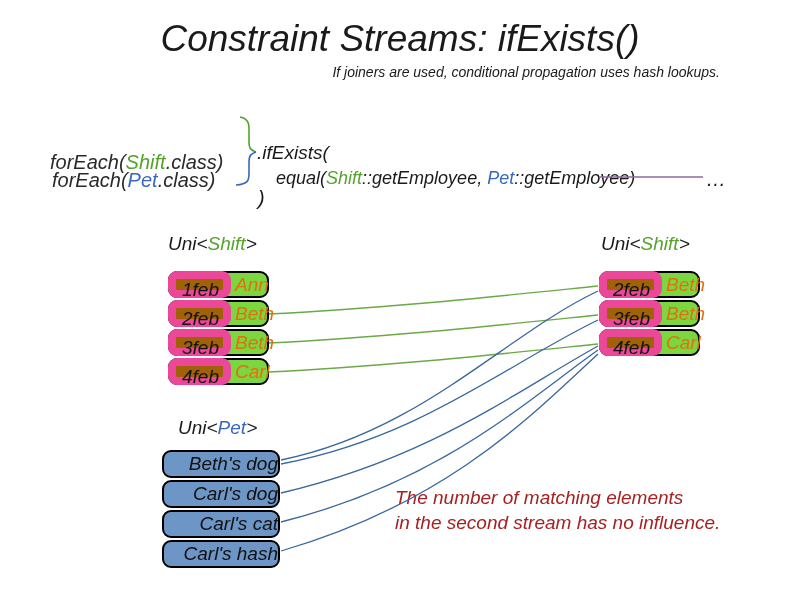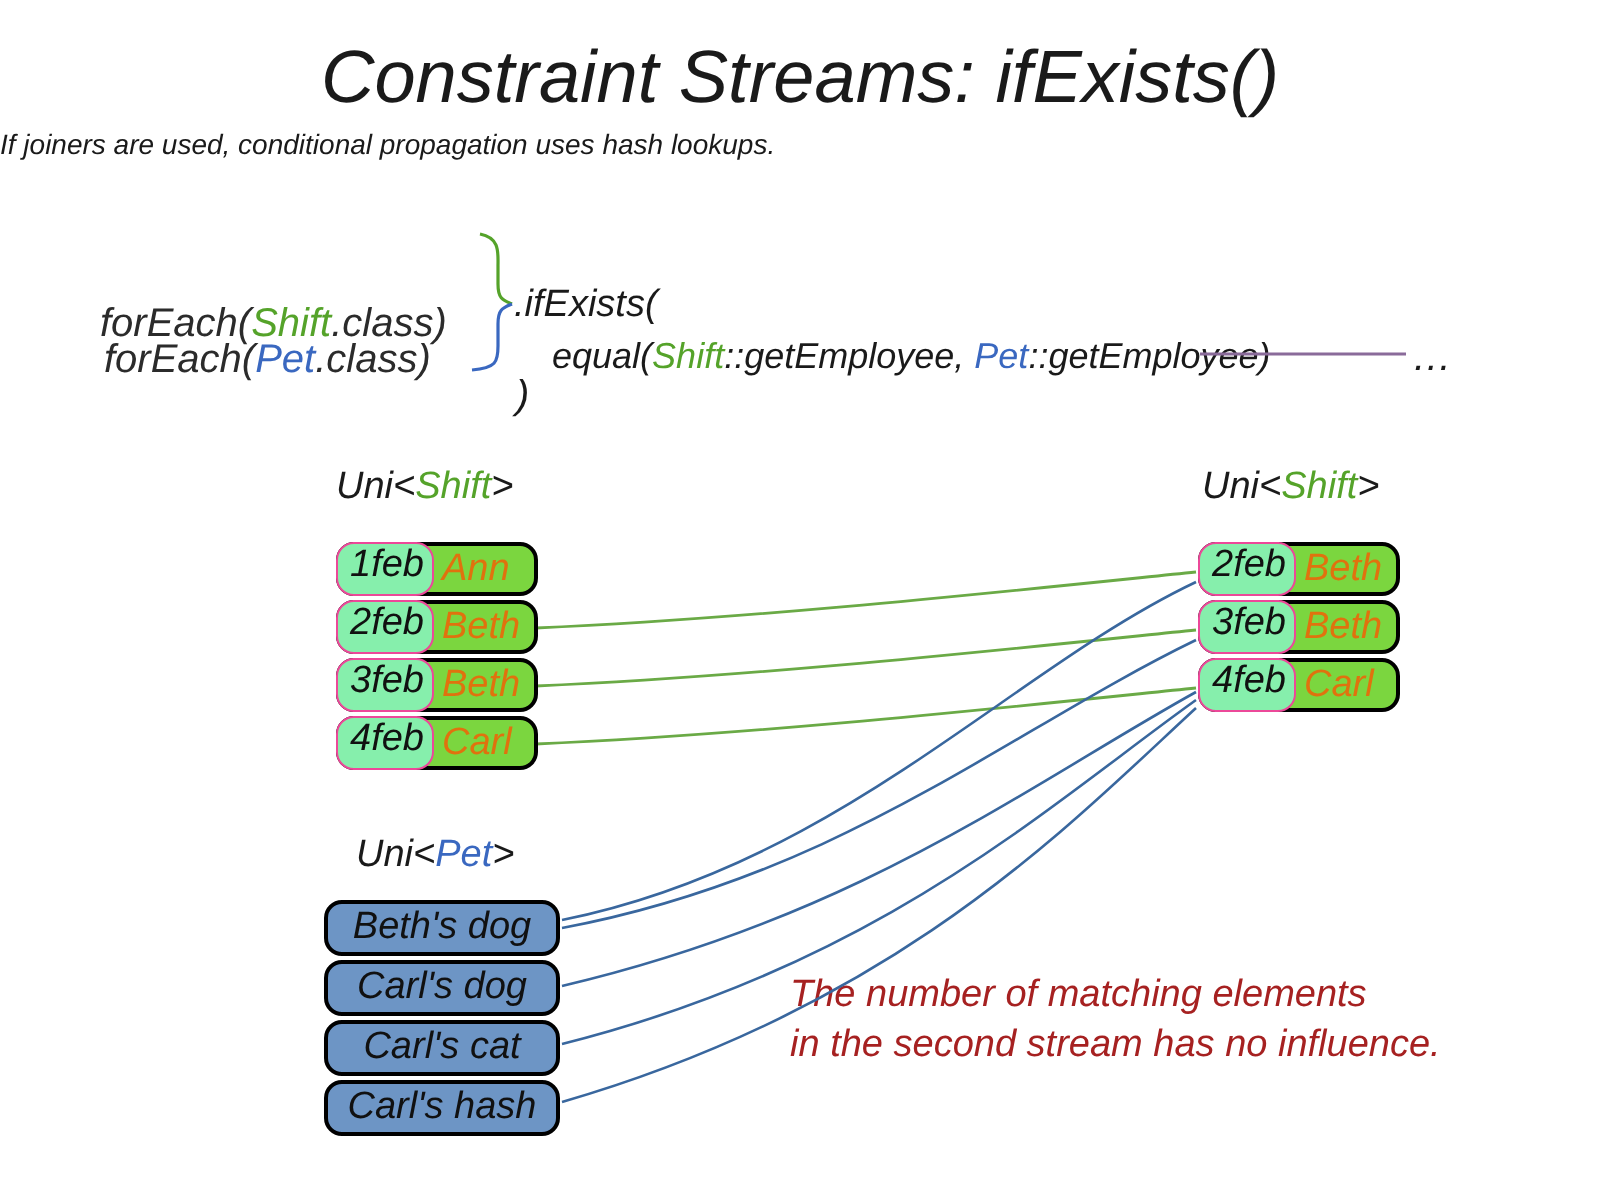--- a/index.html
+++ b/index.html
@@ -3,21 +3,21 @@
 <meta charset="utf-8">
 <style>
   html,body { margin:0; padding:0; background:#fff; }
   .slide {
     position:relative; width:800px; height:600px; background:#ffffff;
     font-family:"Liberation Sans", sans-serif; color:#1a1a1a; overflow:hidden;font-style:italic;
   }
   .abs { position:absolute; }
   
   .title { top:18px; left:0; width:800px; text-align:center; font-size:37px; color:#1a1a1a; white-space:nowrap; }
-  .subtitle { top:64px; left:0; width:720px; text-align:left; font-size:14px; color:#1a1a1a; }
+  .subtitle { top:64px; left:0; width:720px; text-align:right; font-size:14px; color:#1a1a1a; }
   
   .codeline { font-size:20px; color:#2b2b2b; white-space:nowrap; }
   .fe-shift { top:103px; left:50px;margin-top:48px; }
   .fe-pet   { top:169px; left:52px; }
   .ifexists { top:142px; left:257px; font-size:19px; color:#1a1a1a; white-space:nowrap; }
   .equaline { top:168px; left:276px; font-size:18px; color:#1a1a1a; white-space:nowrap; }
   .ellipsis { top:168px; left:706px; font-size:20px; color:#1a1a1a; letter-spacing:2px; }
   .closeparen { top:187px; left:258px; font-size:20px; color:#1a1a1a; }
   .c-green { color:#55a32a; }
   .c-blue  { color:#3a68c0; }
@@ -30,30 +30,30 @@
   .shift-table { z-index:2; }
   .tbl-left  { top:271px; left:168px; }
   .tbl-right { top:271px; left:599px; }
   .shift-row {
     box-sizing:border-box; width:101px; height:27px; margin-bottom:2px;
     background:#7bd63f; border:2px solid #000; border-radius:9px;
     display:flex; align-items:center; position:relative;
   }
   .date-cell {
     box-sizing:border-box; height:27px; margin:-2px 0 -2px -2px;
-    background:#86efac; border:1px solid #ec4899; border-radius:9px;
+    background:#a16207; border:8px solid #ec4899; border-radius:9px;
     font-size:19px; line-height:22px; color:#111; padding:0 4px 0 6px; white-space:nowrap;
   }
   .name-cell { font-size:19px; color:#e0720e; padding-left:4px; white-space:nowrap; }
   
   .pet-table { top:450px; left:162px; z-index:2; }
   .pet-row {
     box-sizing:border-box; width:118px; height:28px; margin-bottom:2px;
     background:#6d95c5; border:2px solid #000; border-radius:9px;
-    font-size:19px; line-height:24px; color:#111; text-align:center; white-space:nowrap;
+    font-size:19px; line-height:24px; color:#111; text-align:right; white-space:nowrap;
   }
   
   .note { top:485px; left:395px; font-size:19px; line-height:25px; color:#a62121; white-space:nowrap; }
   
   .overlay { top:0; left:0; z-index:1; pointer-events:none; }
 </style>
 </head>
 <body>
 
 <div class="slide">

